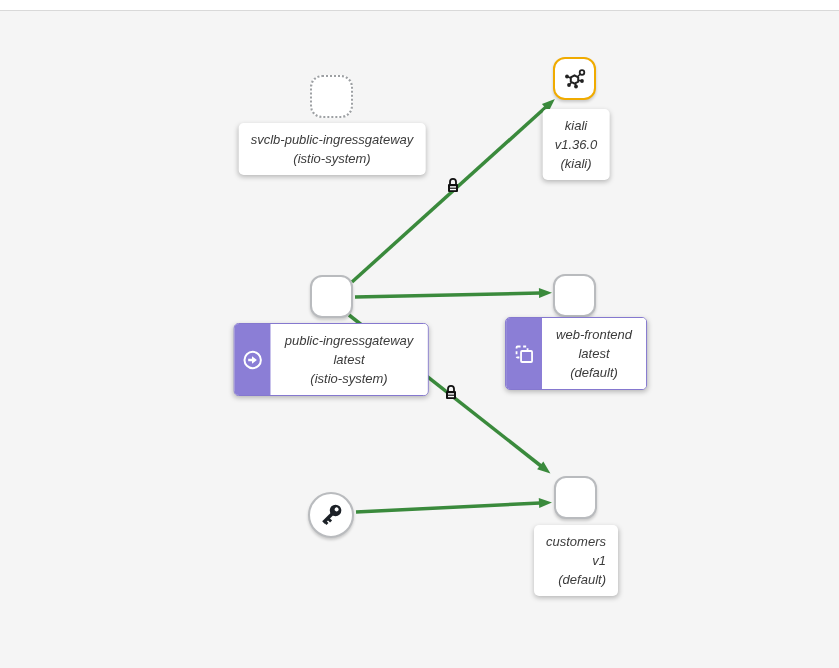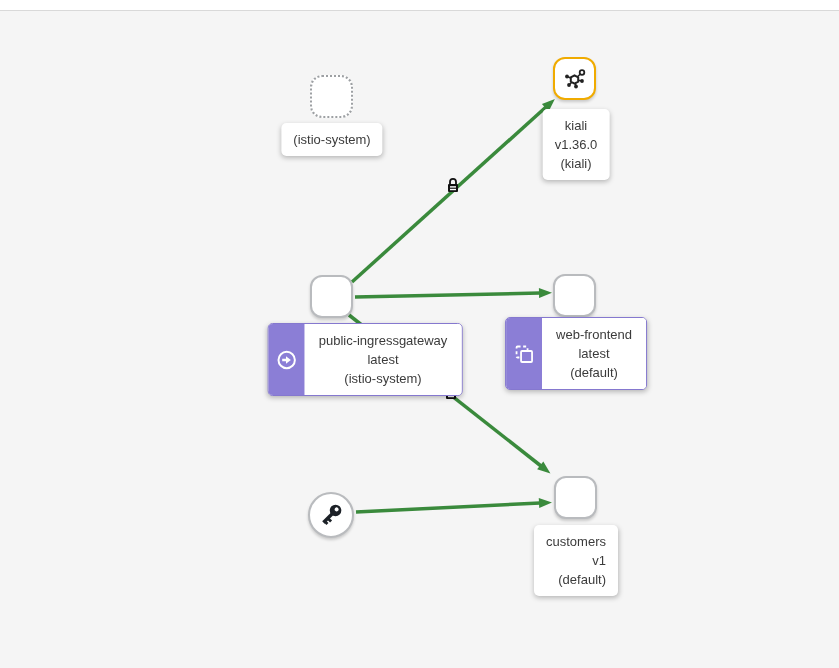--- a/index.html
+++ b/index.html
@@ -34,21 +34,21 @@
   }
   .node-label.badged{
     display:flex;align-items:stretch;padding:0;
     border:1.5px solid #8578cf;overflow:hidden;
   }
   .badge{
     background:#8b7ed6;width:36px;flex:0 0 36px;
     display:flex;align-items:center;justify-content:center;
   }
   .badged .label-text{padding:7px 14px;background:#ffffff;}
-  .label-line{display:block;}
+  .label-line{display:block;font-style:italic;}
 </style>
 </head>
 <body>
 
 <div class="topbar"></div>
 
 <div class="canvas">
 
   <svg class="edges-layer" width="839" height="657" viewBox="0 0 839 657">
     <defs>
@@ -115,30 +115,31 @@
           <rect x="14" y="17" width="4.4" height="2.6" fill="#1c2127"></rect>
           <rect x="14" y="21" width="3.6" height="2.6" fill="#1c2127"></rect>
         </g>
       </svg>
     </span>
   </div>
 
   <div class="gnode" style="left:554px;top:465px;"></div>
 
   <div class="node-label" style="left:332px;top:112px;">
+    <span class="label-line">svclb-public-ingressgateway</span>
     <span class="label-line">(istio-system)</span>
   </div>
 
   <div class="node-label" style="left:576px;top:98px;">
     <span class="label-line">kiali</span>
     <span class="label-line">v1.36.0</span>
     <span class="label-line">(kiali)</span>
   </div>
 
-  <div class="node-label badged" style="left:331px;top:312px;margin-left:34px;">
+  <div class="node-label badged" style="left:331px;top:312px;">
     <span class="badge">
       <span style="line-height:0;">
         <svg width="22" height="22" viewBox="0 0 22 22">
           <circle cx="11" cy="11" r="8.2" fill="none" stroke="#fff" stroke-width="2"></circle>
           <path d="M6.5 11h5" stroke="#fff" stroke-width="2.6"></path>
           <path d="M10.3 7.2 15.2 11l-4.9 3.8z" fill="#fff"></path>
         </svg>
       </span>
     </span>
     <span class="label-text">

